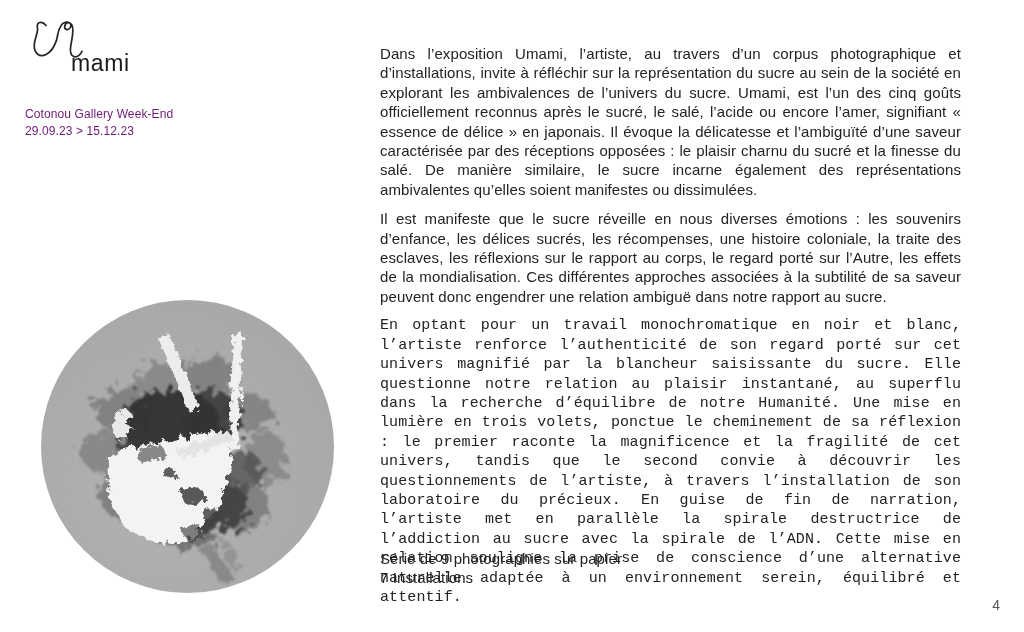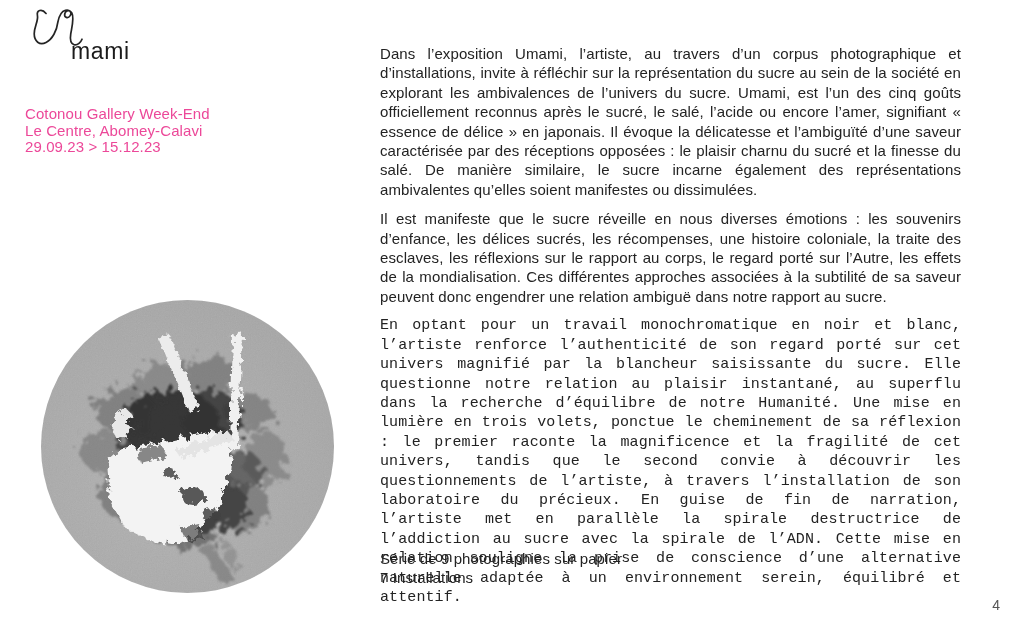--- a/index.html
+++ b/index.html
@@ -6,31 +6,31 @@
   body{
     width:1024px;height:632px;position:relative;overflow:hidden;
     background:#ffffff;
     font-family:"Liberation Sans", sans-serif;
     color:#212121;
     -webkit-font-smoothing:antialiased;
   }
   .page{position:absolute;inset:0;}
 
   
-  .logo{position:absolute;left:31px;top:7px;width:170px;height:50px;}
+  .logo{position:absolute;left:31px;top:19px;width:170px;height:50px;}
   .logo-u{position:absolute;left:0;top:0;width:58px;height:43px;}
   .logo-text{
     position:absolute;left:40px;top:33px;
     font-size:23px;font-weight:500;letter-spacing:0.6px;color:#1b1b1b;line-height:1;
   }
 
   
   .event{
     position:absolute;left:25px;top:106px;
-    font-size:15px;line-height:16.5px;font-weight:500;color:#ec4899;letter-spacing:0.1px;
+    font-size:12px;line-height:16.5px;font-weight:500;color:#701a75;letter-spacing:0.1px;
   }
 
   
   .photo{position:absolute;left:41px;top:300px;width:293px;height:293px;}
 
   
   .body-col{
     position:absolute;left:380px;top:44px;width:581px;
     font-size:15px;line-height:19.4px;letter-spacing:0.1px;color:#232323;
   }
@@ -54,21 +54,20 @@
 
   <div class="logo">
     <svg class="logo-u" viewBox="0 0 54 40" aria-hidden="true">
       <path d="M14,6 C10,1 5,3 6,8 C7,13 3,18 3,25 C3,32 8,36 14,33 C20,30 24,22 25,14 C26,9 28,4 32,3 C36,2 38.5,5 36.5,8 C34.5,11 30.5,10 31.5,6 C32.3,3.2 36,2 38,5.5 C40.5,10 38,19 37,25 C36.2,30 37,34 40,35 C43.5,36 46.5,32.5 47.5,30" fill="none" stroke="#242424" stroke-width="1.6" stroke-linecap="round"></path>
     </svg>
     <span class="logo-text">mami</span>
   </div>
 
   <div class="event">
     <div>Cotonou Gallery Week-End</div>
-    <div>Le Centre, Abomey-Calavi</div>
     <div>29.09.23 &gt; 15.12.23</div>
   </div>
 
   <svg class="photo" viewBox="0 0 293 293" aria-hidden="true">
     <defs>
       <clipPath id="circ">
           <circle cx="146.5" cy="146.5" r="146.5"></circle>
         </clipPath>
       <radialGradient id="bg" cx="42%" cy="62%" r="78%">
         <stop offset="0%" stop-color="#b2b2b2"></stop>

